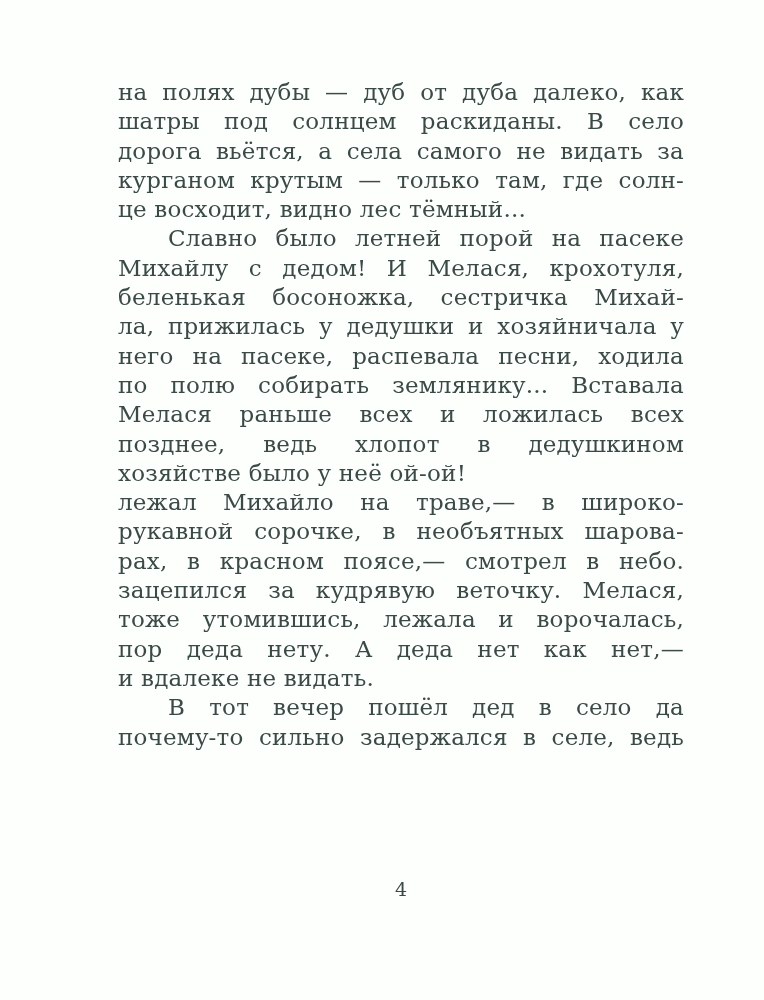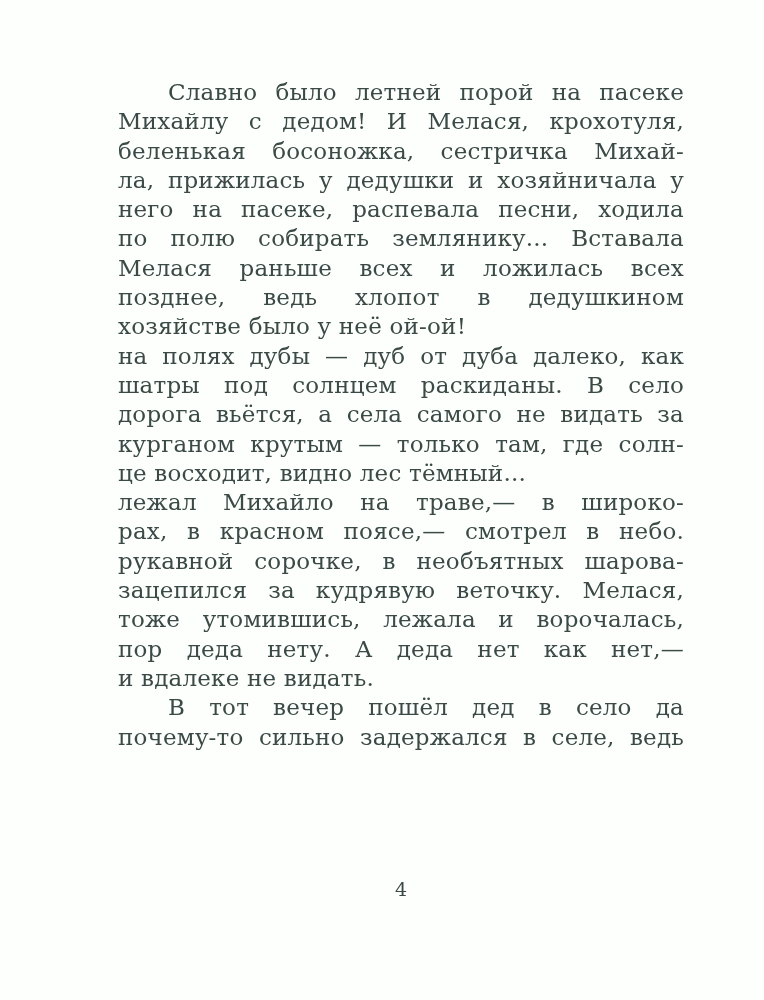--- a/index.html
+++ b/index.html
@@ -45,41 +45,41 @@
     font-size: 19px;
     line-height: 24px;
   }
 </style>
 </head>
 <body style="background: rgb(253, 255, 253);">
 
 <main>
   <div class="text-block" style="color: rgb(59, 74, 71);">
       <div class="para">
+        <div class="line">на полях дубы — дуб от дуба далеко, как</div>
+        <div class="line">шатры под солнцем раскиданы. В село</div>
+        <div class="line">дорога вьётся, а села самого не видать за</div>
+        <div class="line">курганом крутым — только там, где солн-</div>
+        <div class="line last">це восходит, видно лес тёмный...</div>
+      </div>
+      <div class="para">
         <div class="line indent">Славно было летней порой на пасеке</div>
         <div class="line">Михайлу с дедом! И Мелася, крохотуля,</div>
         <div class="line">беленькая босоножка, сестричка Михай-</div>
         <div class="line">ла, прижилась у дедушки и хозяйничала у</div>
         <div class="line">него на пасеке, распевала песни, ходила</div>
         <div class="line">по полю собирать землянику... Вставала</div>
         <div class="line">Мелася раньше всех и ложилась всех</div>
         <div class="line">позднее, ведь хлопот в дедушкином</div>
         <div class="line last">хозяйстве было у неё ой-ой!</div>
       </div>
       <div class="para">
-        <div class="line">на полях дубы — дуб от дуба далеко, как</div>
-        <div class="line">шатры под солнцем раскиданы. В село</div>
-        <div class="line">дорога вьётся, а села самого не видать за</div>
-        <div class="line">курганом крутым — только там, где солн-</div>
-        <div class="line last">це восходит, видно лес тёмный...</div>
-      </div>
-      <div class="para">
         <div class="line">лежал Михайло на траве,— в широко-</div>
+        <div class="line">рукавной сорочке, в необъятных шарова-</div>
         <div class="line">рах, в красном поясе,— смотрел в небо.</div>
-        <div class="line">рукавной сорочке, в необъятных шарова-</div>
         <div class="line">зацепился за кудрявую веточку. Мелася,</div>
         <div class="line">тоже утомившись, лежала и ворочалась,</div>
         <div class="line">пор деда нету. А деда нет как нет,—</div>
         <div class="line last">и вдалеке не видать.</div>
       </div>
       <div class="para">
         <div class="line indent">В тот вечер пошёл дед в село да</div>
         <div class="line">почему-то сильно задержался в селе, ведь</div>
       </div>
     </div>

